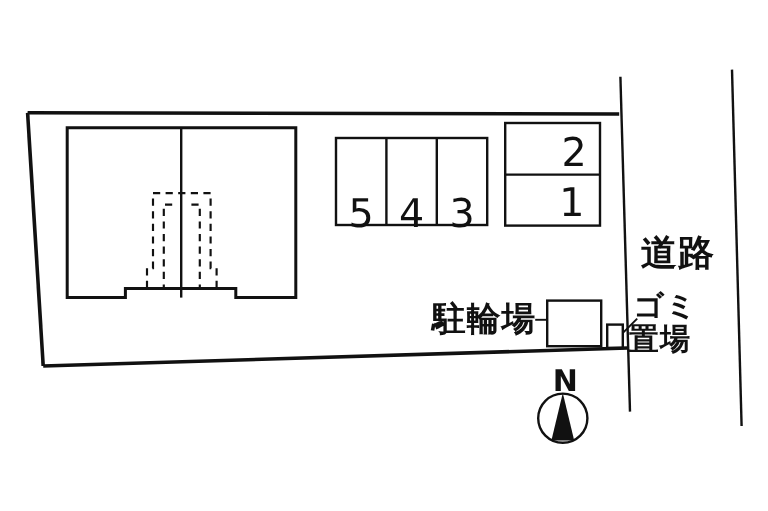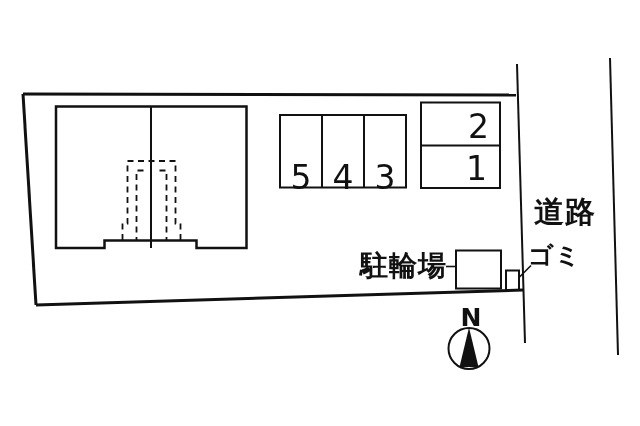--- a/index.html
+++ b/index.html
@@ -65,16 +65,17 @@
 
   <div class="lbl num" style="left:280px;top:161px;width:42px;">5</div>
   <div class="lbl num" style="left:322px;top:161px;width:42px;">4</div>
   <div class="lbl num" style="left:364px;top:161px;width:42px;">3</div>
   <div class="lbl num num-right" style="left:421px;top:110px;width:68px;">2</div>
   <div class="lbl num num-right" style="left:421px;top:152px;width:66px;">1</div>
 
   <div class="lbl jp" style="left:360px;top:252px;font-size:28px;">駐輪場</div>
   <div class="lbl jp" style="left:534px;top:197px;font-size:30px;">道路</div>
   <div class="lbl jp" style="left:528px;top:243px;font-size:25px;font-family:Liberation Serif, serif;">ゴミ</div>
+  <div class="lbl jp" style="left:524px;top:270px;font-size:25px;">置場</div>
 
   <div class="lbl north" style="left:455px;top:305px;width:32px;">N</div>
 
 </div>
 
 </body></html>

